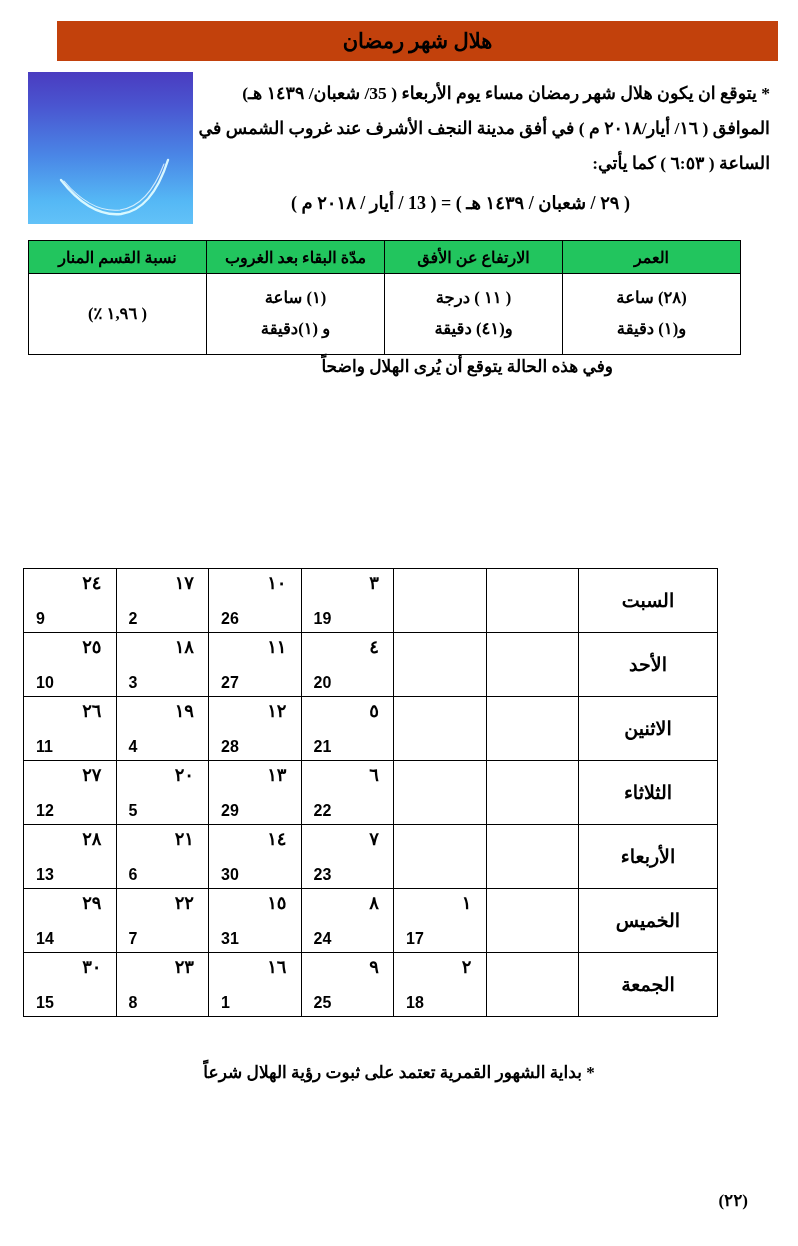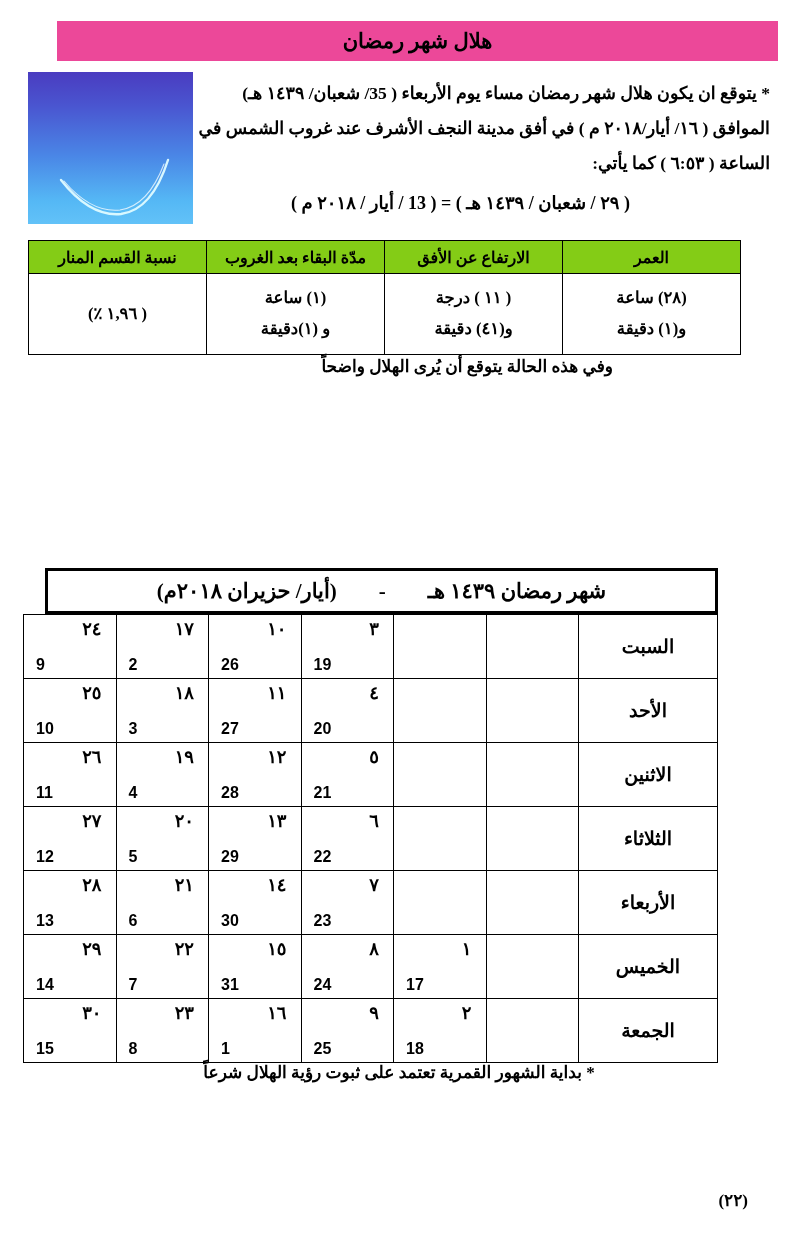--- a/index.html
+++ b/index.html
@@ -16,21 +16,21 @@
     overflow: hidden;
   }
 
   
   .banner {
     position: absolute;
     left: 57px;
     top: 21px;
     width: 721px;
     height: 40px;
-    background: #ec4899;
+    background: #c2410c;
     display: flex;
     align-items: center;
     justify-content: center;
   }
   .banner-title {
     font-size: 21px;
     font-weight: bold;
     letter-spacing: 0px;
     color: #000;
   }
@@ -88,21 +88,21 @@
     direction: rtl;
     table-layout: fixed;
   }
   .data-table th,
   .data-table td {
     border: 1.4px solid #000000;
     text-align: center;
     vertical-align: middle;
   }
   .data-table th {
-    background: #84cc16;
+    background: #22c55e;
     font-size: 16px;
     font-weight: bold;
     height: 32px;
     padding: 0 4px;
   }
   .data-table td {
     background: #ffffff;
     font-size: 16.5px;
     font-weight: bold;
     height: 72px;
@@ -250,23 +250,20 @@
       <td>
         <span class="cell-line">( ١,٩٦ ٪)</span>
       </td>
     </tr>
   </tbody>
 </table>
 
 <div class="note-clear">وفي هذه الحالة يتوقع أن يُرى الهلال  واضحاً</div>
 
 <div class="cal-wrap">
-  <div class="cal-header">
-    <span class="cal-header-inner">شهر رمضان ١٤٣٩ هـ        -        (أيار/ حزيران ٢٠١٨م)</span>
-  </div>
   <table class="cal-table">
     <tbody>
         <tr>
           <td class="cal-dayname">السبت</td>
           <td class="cal-cell">
             <span class="hijri"></span>
             <span class="greg"></span>
           </td>
           <td class="cal-cell">
             <span class="hijri"></span>

